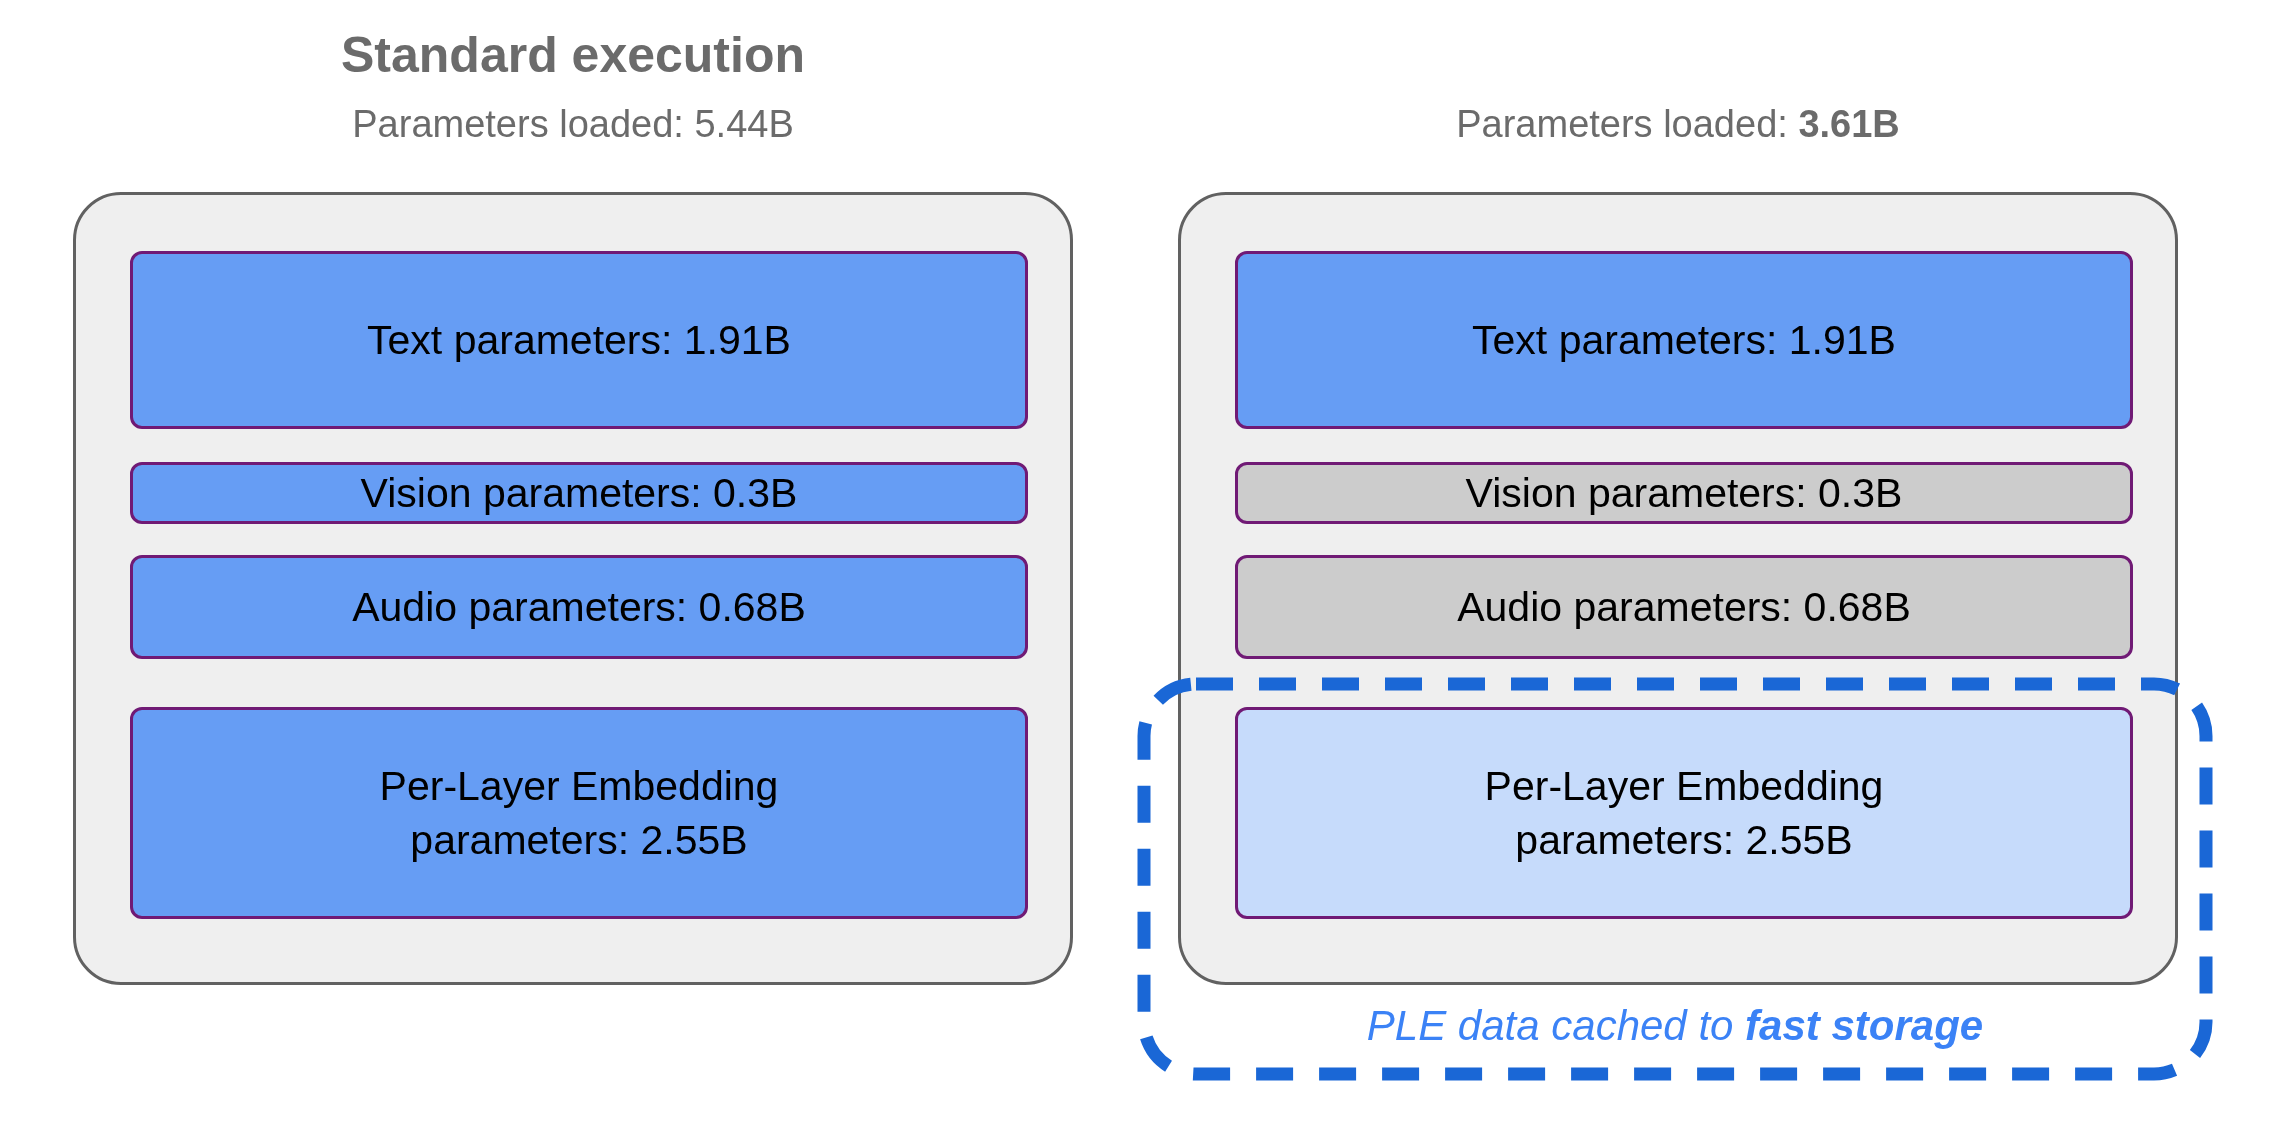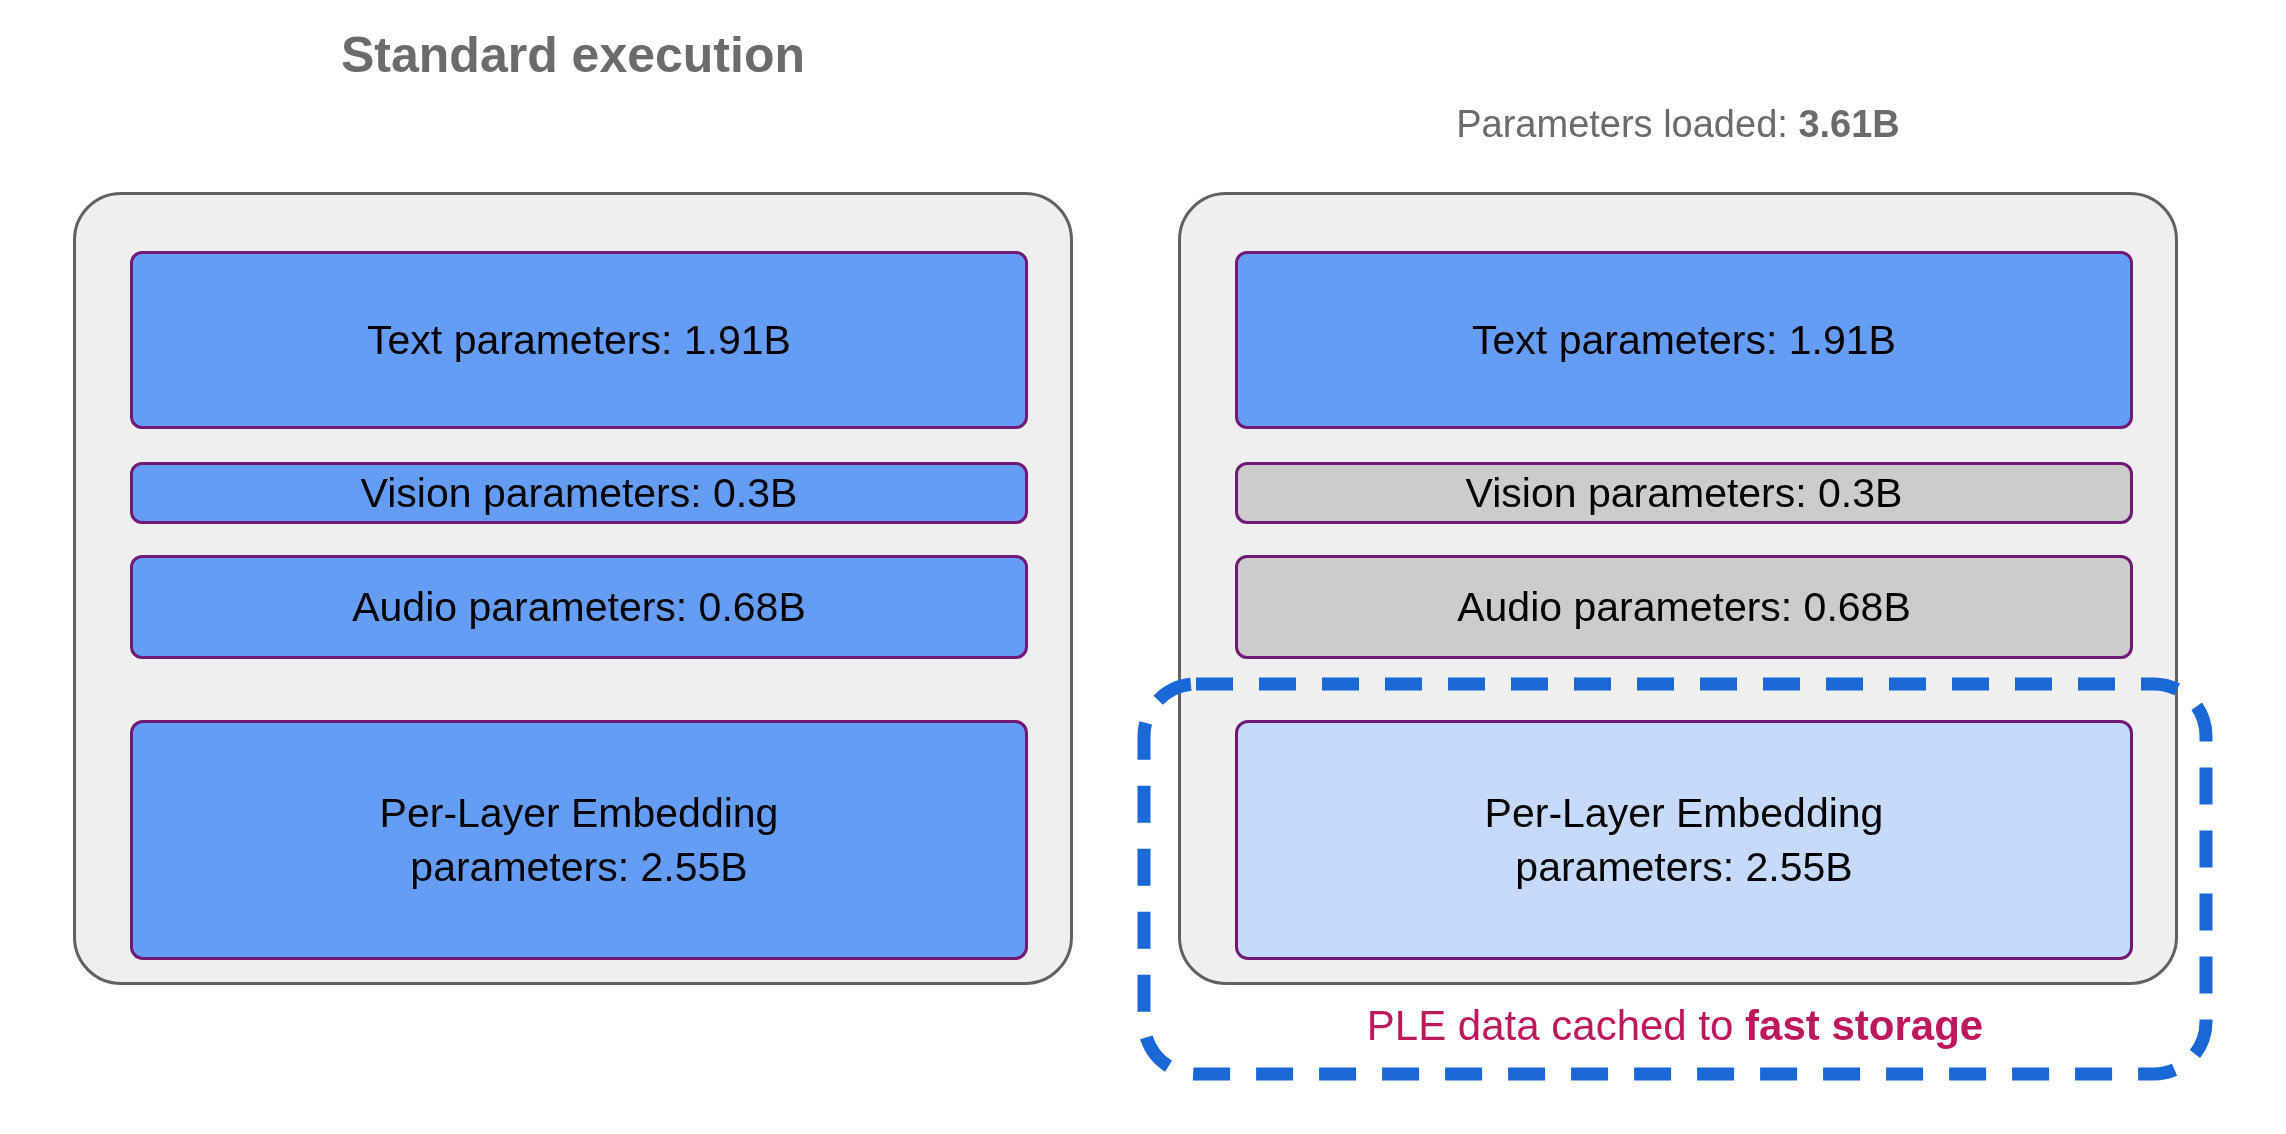--- a/index.html
+++ b/index.html
@@ -64,21 +64,21 @@
     line-height: 1.32;
     color: #000000;
     white-space: pre-line;
   }
   .param-box.loaded  { background: var(--c-loaded, #669df4); }
   .param-box.skipped { background: var(--c-skipped, #cccccc); }
   .param-box.cached  { background: var(--c-cached, #c6dbfb); }
   .pos-text   { top: 56px;  height: 178px; }
   .pos-vision { top: 267px; height: 62px;  }
   .pos-audio  { top: 360px; height: 104px;  }
-  .pos-ple    { top: 525px; height: 240px; border-radius: 13px; }
+  .pos-ple    { top: 512px; height: 212px; }
   #ple-dashed-svg {
     position: absolute;
     left: 1136px;
     top: 676px;
     width: 1078px;
     height: 406px;
   }
   #ple-dashed-svg rect {
     fill: none;
     stroke: var(--c-dash, #1a67d6);
@@ -87,31 +87,33 @@
   }
   #ple-caption {
     position: absolute;
     left: 1136px;
     top: 998px;
     width: 1078px;
     height: 56px;
     line-height: 56px;
     text-align: center;
     font-size: 42px;
-    color: #be185d;
+    color: #3b82f6;
     white-space: nowrap;
+    font-style: italic;
   }
   #ple-caption .bold-val { font-weight: bold; }
 </style>
 </head>
 <body>
 
 <div id="canvas">
 
   <div class="panel-title" style="left:73px; width:1000px;">Standard execution</div>
+  <div class="panel-subtitle" style="left:73px; width:1000px;"><span>Parameters loaded: </span><span>5.44B</span></div>
 
   <div id="container-left" class="container-box">
     <div class="param-box loaded pos-text">Text parameters: 1.91B</div>
     <div class="param-box loaded pos-vision">Vision parameters: 0.3B</div>
     <div class="param-box loaded pos-audio">Audio parameters: 0.68B</div>
     <div class="param-box loaded pos-ple">Per-Layer Embedding
 parameters: 2.55B</div>
   </div>
 
   <div class="panel-subtitle" style="left:1178px; width:1000px;"><span>Parameters loaded: </span><span class="bold-val">3.61B</span></div>

